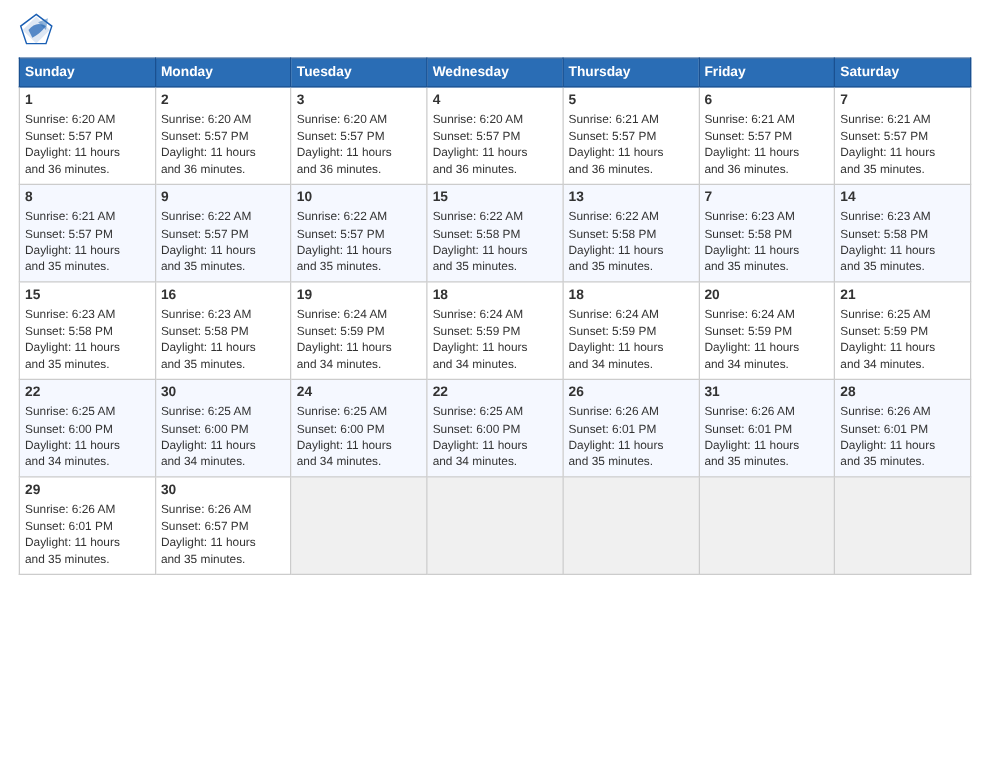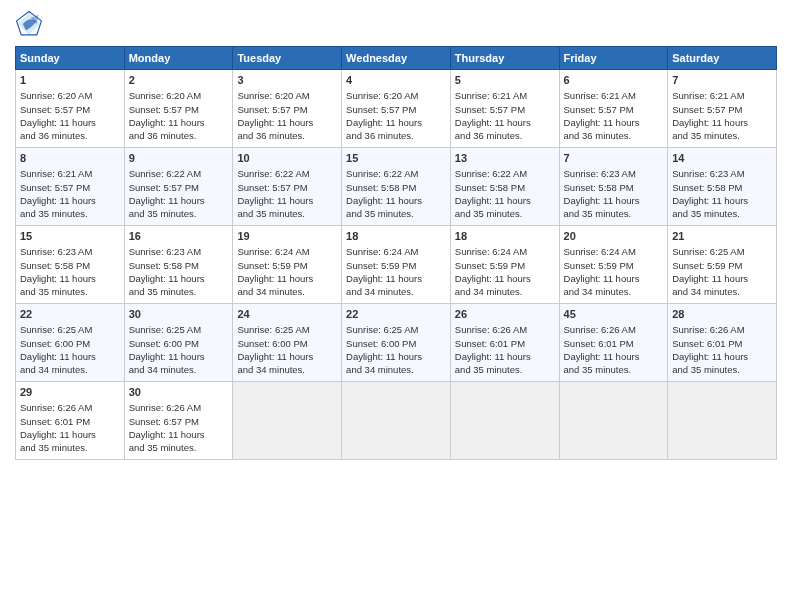--- a/index.html
+++ b/index.html
@@ -311,21 +311,21 @@
             <div>and 34 minutes.</div>
           </td>
           <td>
             <span class="day-num">26</span>
             <div>Sunrise: 6:26 AM</div>
             <div>Sunset: 6:01 PM</div>
             <div>Daylight: 11 hours</div>
             <div>and 35 minutes.</div>
           </td>
           <td>
-            <span class="day-num">45</span>
+            <span class="day-num">31</span>
             <div>Sunrise: 6:26 AM</div>
             <div>Sunset: 6:01 PM</div>
             <div>Daylight: 11 hours</div>
             <div>and 35 minutes.</div>
           </td>
           <td>
             <span class="day-num">28</span>
             <div>Sunrise: 6:26 AM</div>
             <div>Sunset: 6:01 PM</div>
             <div>Daylight: 11 hours</div>

